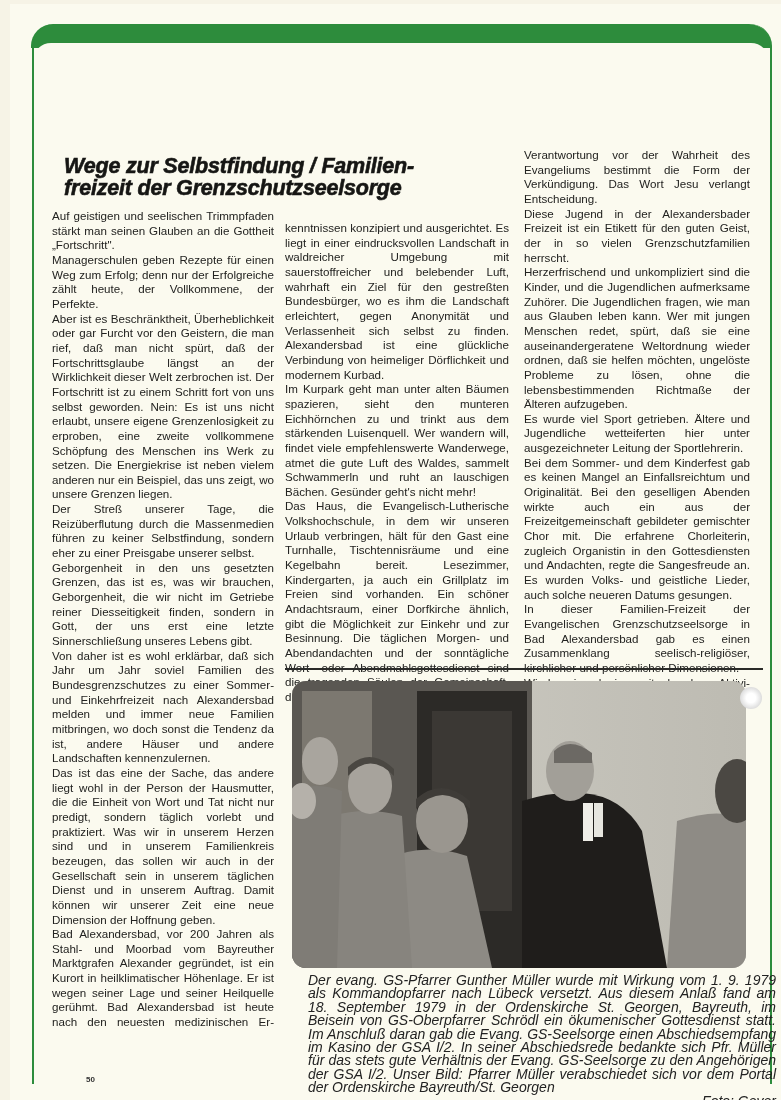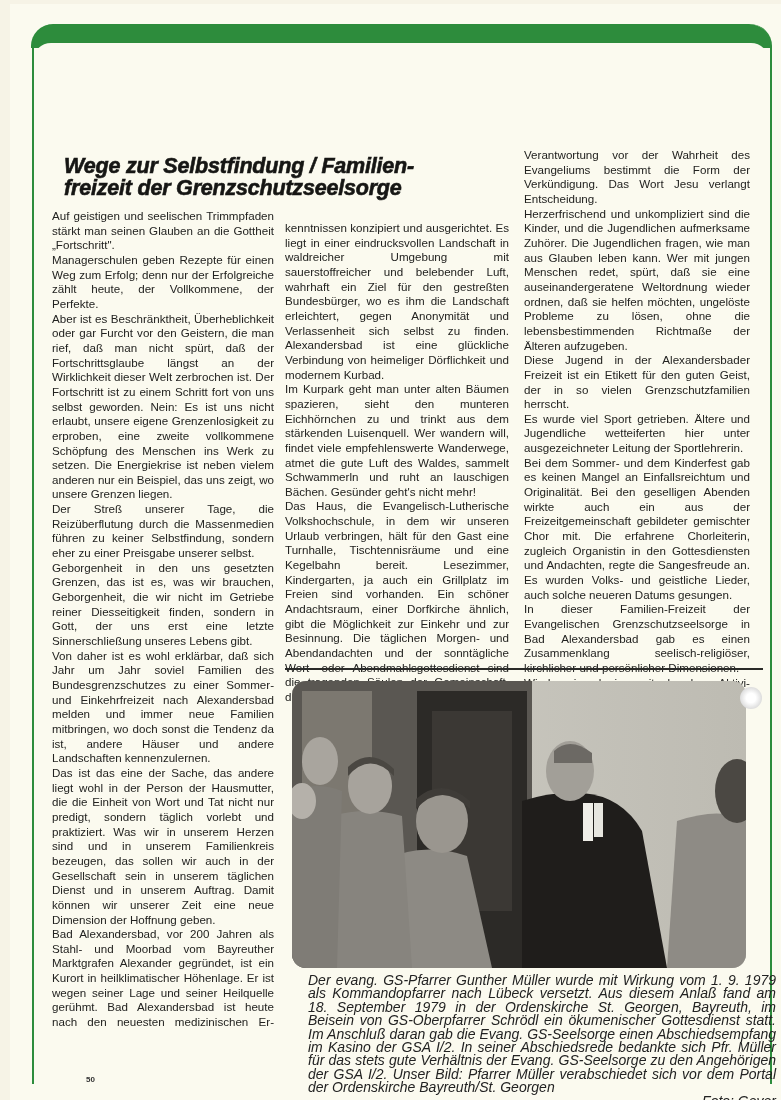--- a/index.html
+++ b/index.html
@@ -86,22 +86,22 @@
 </div>
 
 <div class="col col2">
   <p>kenntnissen konzipiert und ausgerichtet. Es liegt in einer eindrucksvollen Landschaft in waldreicher Umgebung mit sauerstoffreicher und belebender Luft, wahrhaft ein Ziel für den gestreßten Bundesbürger, wo es ihm die Landschaft erleichtert, gegen Anonymität und Verlassenheit sich selbst zu finden. Alexandersbad ist eine glückliche Verbindung von heimeliger Dörflichkeit und modernem Kurbad.</p>
   <p>Im Kurpark geht man unter alten Bäumen spazieren, sieht den munteren Eichhörnchen zu und trinkt aus dem stärkenden Luisenquell. Wer wandern will, findet viele empfehlenswerte Wanderwege, atmet die gute Luft des Waldes, sammelt Schwammerln und ruht an lauschigen Bächen. Gesünder geht's nicht mehr!</p>
   <p>Das Haus, die Evangelisch-Lutherische Volkshochschule, in dem wir unseren Urlaub verbringen, hält für den Gast eine Turnhalle, Tischtennisräume und eine Kegelbahn bereit. Lesezimmer, Kindergarten, ja auch ein Grillplatz im Freien sind vorhanden. Ein schöner Andachtsraum, einer Dorfkirche ähnlich, gibt die Möglichkeit zur Einkehr und zur Besinnung. Die täglichen Morgen- und Abendandachten und der sonntägliche Wort- oder Abendmahlsgottesdienst sind die tragenden Säulen der Gemeinschaft, die sich im Urlaub hier bildet.</p>
 </div>
 
 <div class="col col3">
   <p>Verantwortung vor der Wahrheit des Evangeliums bestimmt die Form der Verkündigung. Das Wort Jesu verlangt Entscheidung.</p>
+  <p>Diese Jugend in der Alexandersbader Freizeit ist ein Etikett für den guten Geist, der in so vielen Grenzschutzfamilien herrscht.</p>
   <p>Herzerfrischend und unkompliziert sind die Kinder, und die Jugendlichen aufmerksame Zuhörer. Die Jugendlichen fragen, wie man aus Glauben leben kann. Wer mit jungen Menschen redet, spürt, daß sie eine auseinandergeratene Weltordnung wieder ordnen, daß sie helfen möchten, ungelöste Probleme zu lösen, ohne die lebensbestimmenden Richtmaße der Älteren aufzugeben.</p>
-  <p>Diese Jugend in der Alexandersbader Freizeit ist ein Etikett für den guten Geist, der in so vielen Grenzschutzfamilien herrscht.</p>
   <p>Es wurde viel Sport getrieben. Ältere und Jugendliche wetteiferten hier unter ausgezeichneter Leitung der Sportlehrerin.</p>
   <p>Bei dem Sommer- und dem Kinderfest gab es keinen Mangel an Einfallsreichtum und Originalität. Bei den geselligen Abenden wirkte auch ein aus der Freizeitgemeinschaft gebildeter gemischter Chor mit. Die erfahrene Chorleiterin, zugleich Organistin in den Gottesdiensten und Andachten, regte die Sangesfreude an. Es wurden Volks- und geistliche Lieder, auch solche neueren Datums gesungen.</p>
   <p>In dieser Familien-Freizeit der Evangelischen Grenzschutzseelsorge in Bad Alexandersbad gab es einen Zusammenklang seelisch-religiöser, kirchlicher und persönlicher Dimensionen.</p>
   <p style="text-align-last:justify;">Wieder einmal eine zeitgebundene Aktivi-</p>
 </div>
 
 <div class="rule rule-mid"></div>
 
 <div class="photo" title="Black-and-white photo: a pastor in a black robe with white bands bids farewell to uniformed border guard officers in front of a church portal">
   <svg width="454" height="287" viewBox="0 0 454 287">

